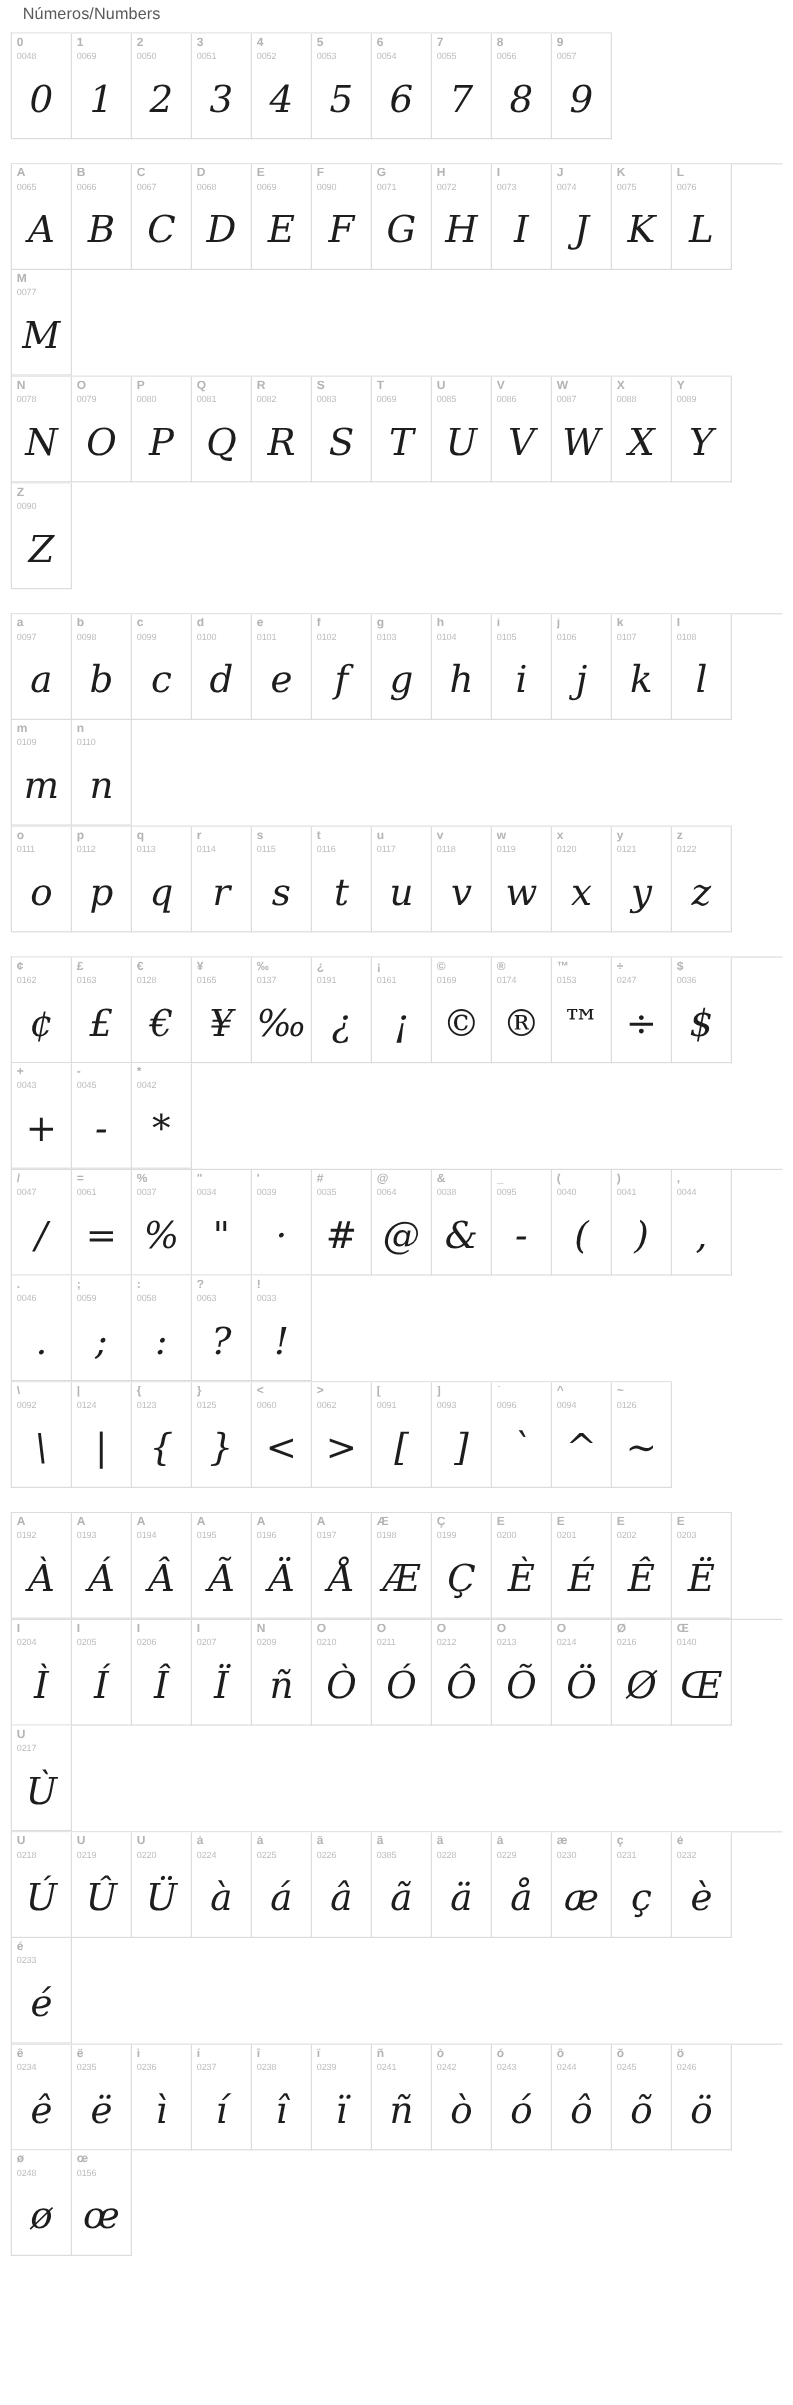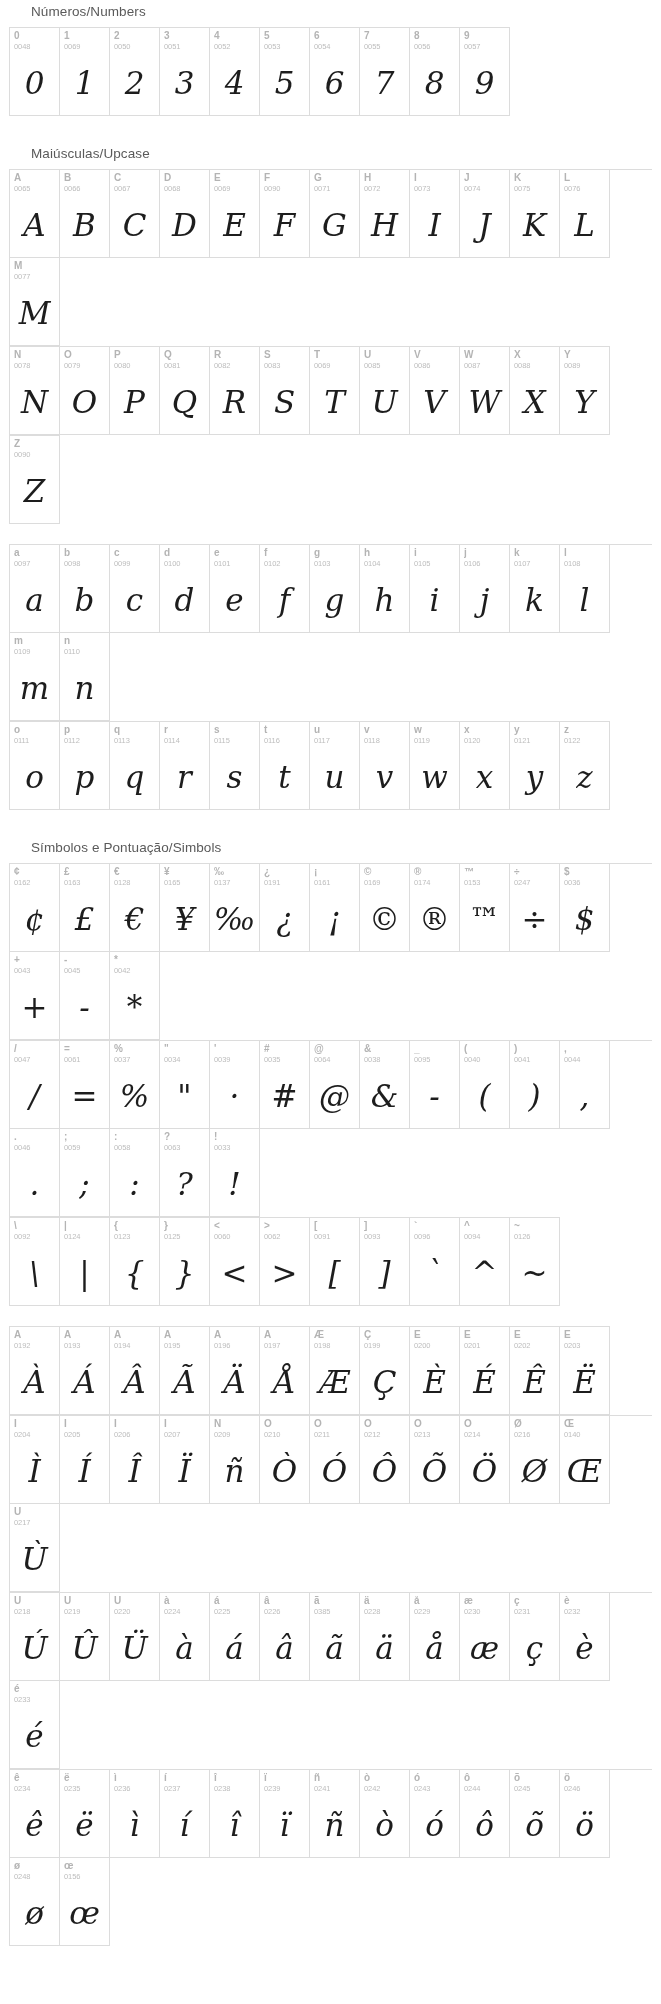--- a/index.html
+++ b/index.html
@@ -18,21 +18,21 @@
     width: 661px;
     padding: 0 0 0 0;
   }
   .section {
     margin: 0 0 6px 0;
   }
   .section-title {
     font-size: 13.5px;
     color: #5a5a5a;
     font-weight: normal;
-    padding: 10px 0 8px 31px;
+    padding: 10px 0 8px 19px;
     letter-spacing: 0.1px;
   }
   .glyph-grid {
     display: flex;
     flex-wrap: wrap;
     margin-left: 9px;
     border-left: 1px solid #dcdcdc;
     border-top: 1px solid #dcdcdc;
     width: max-content;
     max-width: 643px;
@@ -157,21 +157,20 @@
             <div class="meta">
               <span class="ch">9</span>
               <span class="code">0057</span>
             </div>
             <div class="big">9</div>
           </div>
         </div>
         <div class="spacer"></div>
       </div>
       <div class="section">
-        <div class="section-title">Maiúsculas/Upcase</div>
         <div class="glyph-grid">
           <div class="cell">
             <div class="meta">
               <span class="ch">A</span>
               <span class="code">0065</span>
             </div>
             <div class="big">A</div>
           </div>
           <div class="cell">
             <div class="meta">
@@ -538,21 +537,20 @@
             <div class="meta">
               <span class="ch">z</span>
               <span class="code">0122</span>
             </div>
             <div class="big">z</div>
           </div>
         </div>
         <div class="spacer"></div>
       </div>
       <div class="section">
-        <div class="section-title">Símbolos e Pontuação/Simbols</div>
         <div class="glyph-grid">
           <div class="cell">
             <div class="meta">
               <span class="ch">¢</span>
               <span class="code">0162</span>
             </div>
             <div class="big">¢</div>
           </div>
           <div class="cell">
             <div class="meta">

